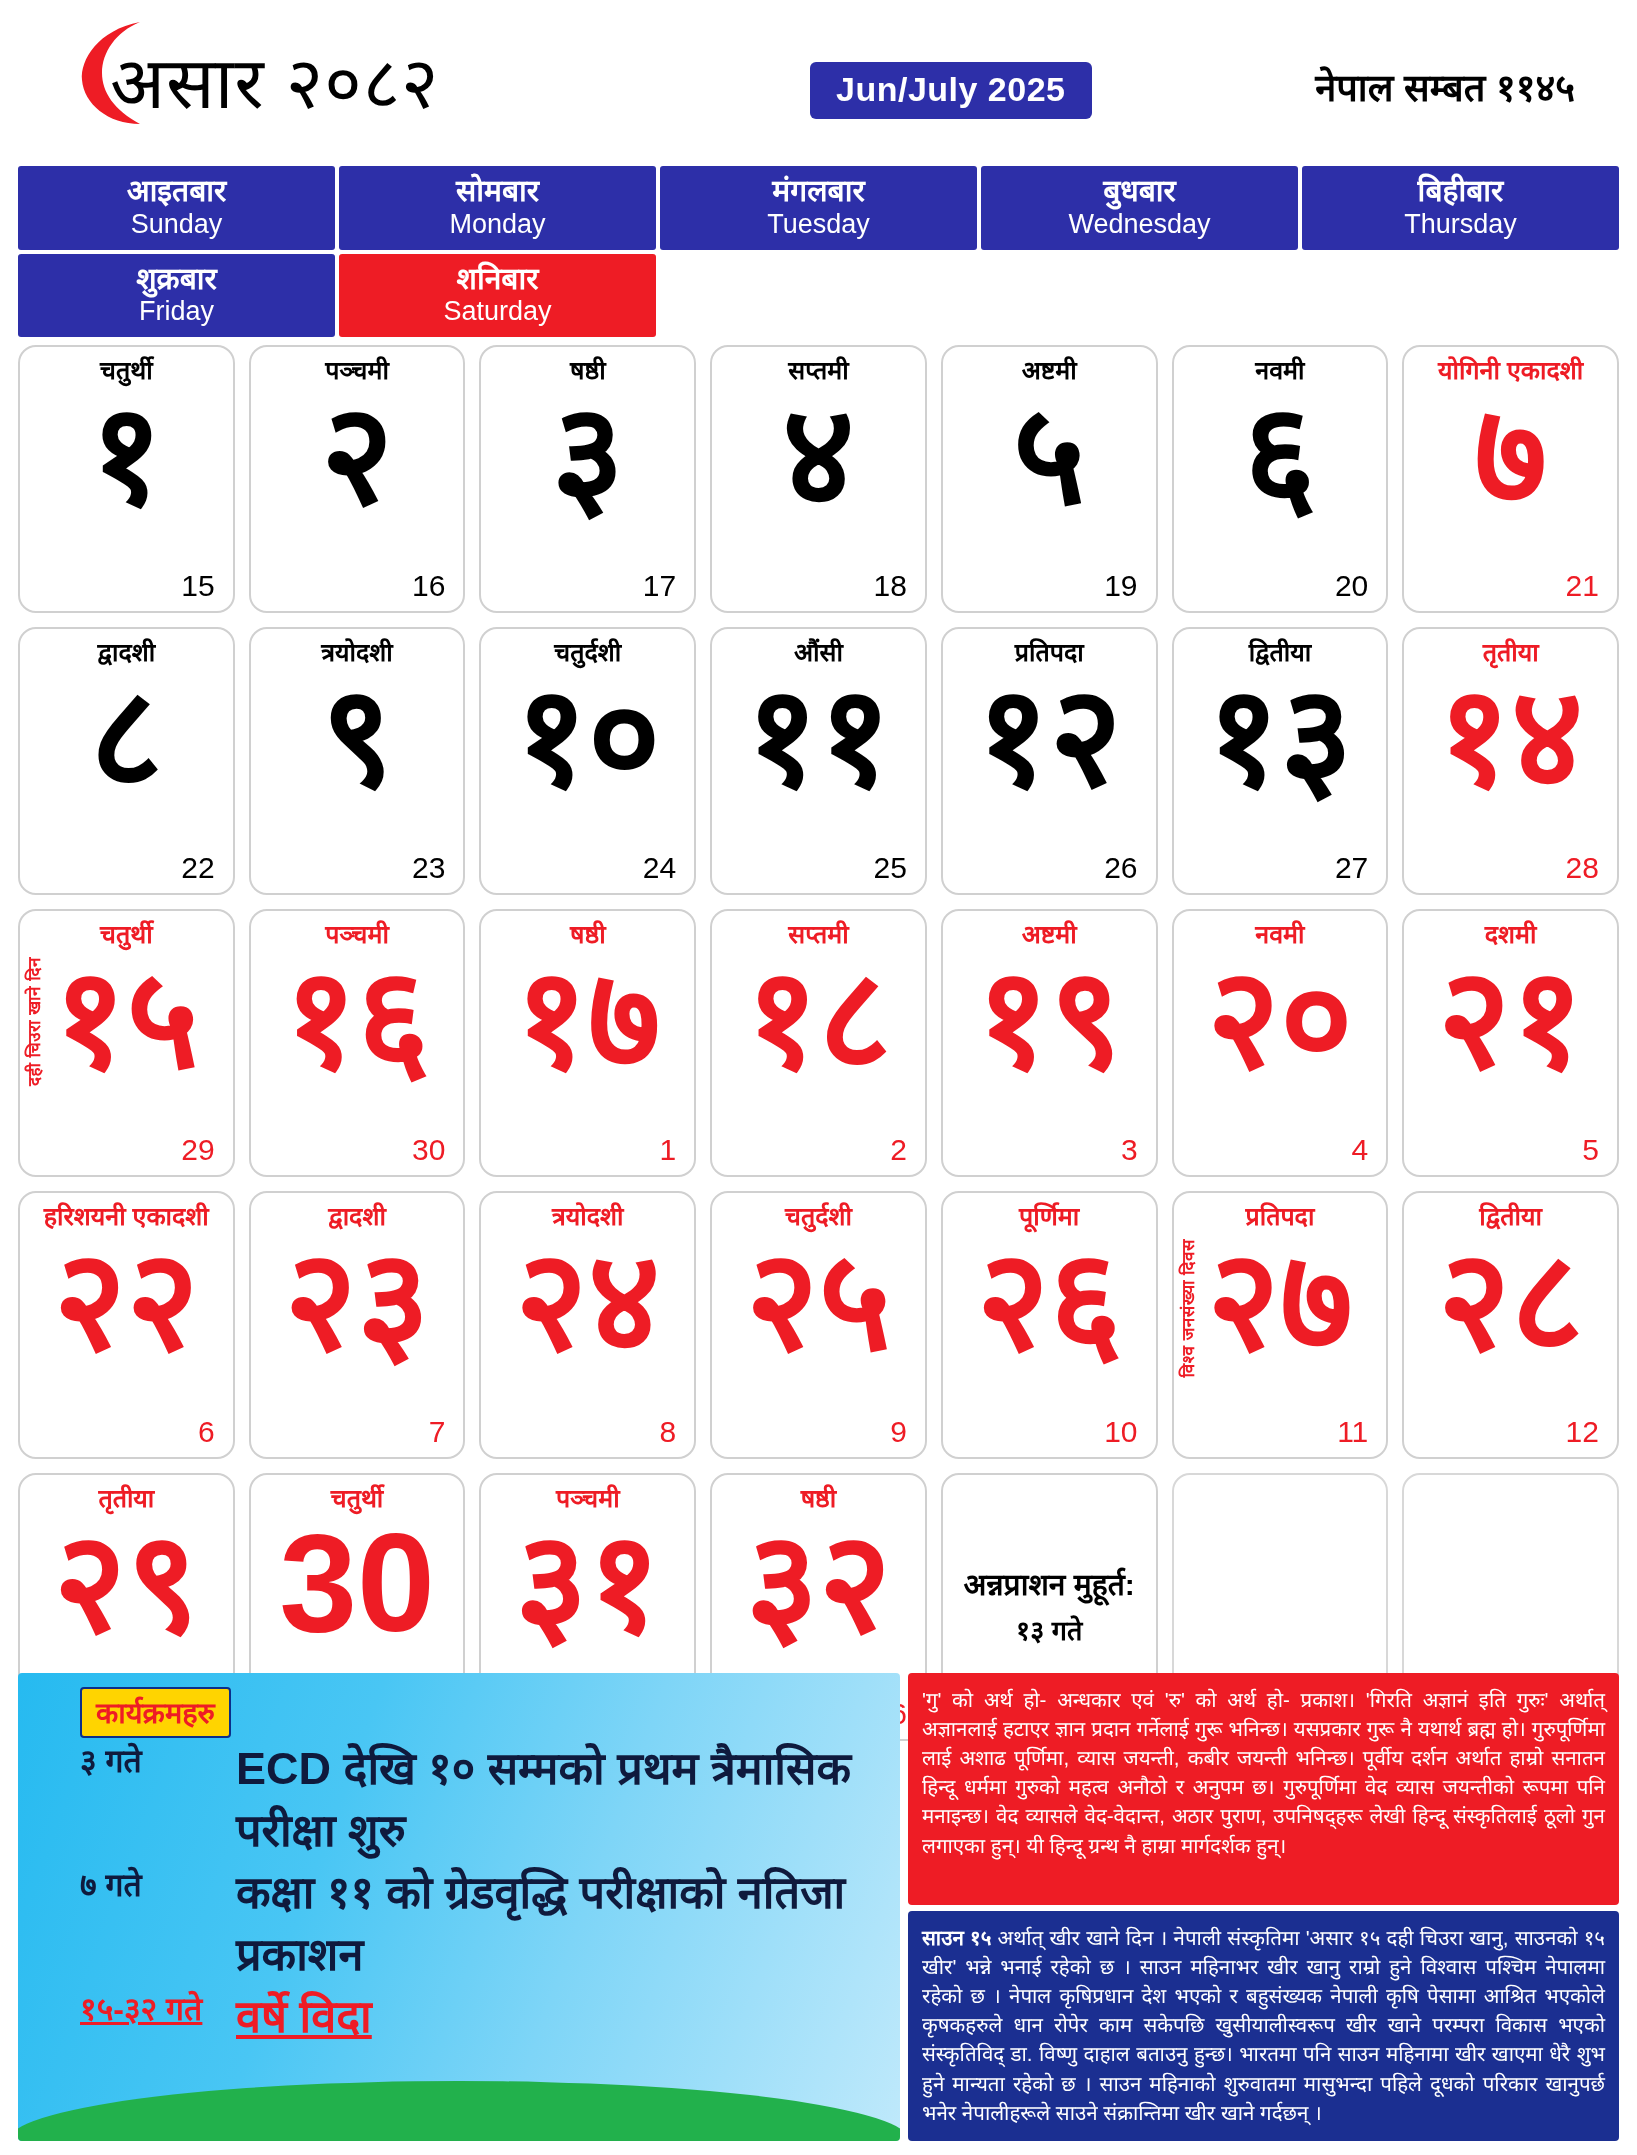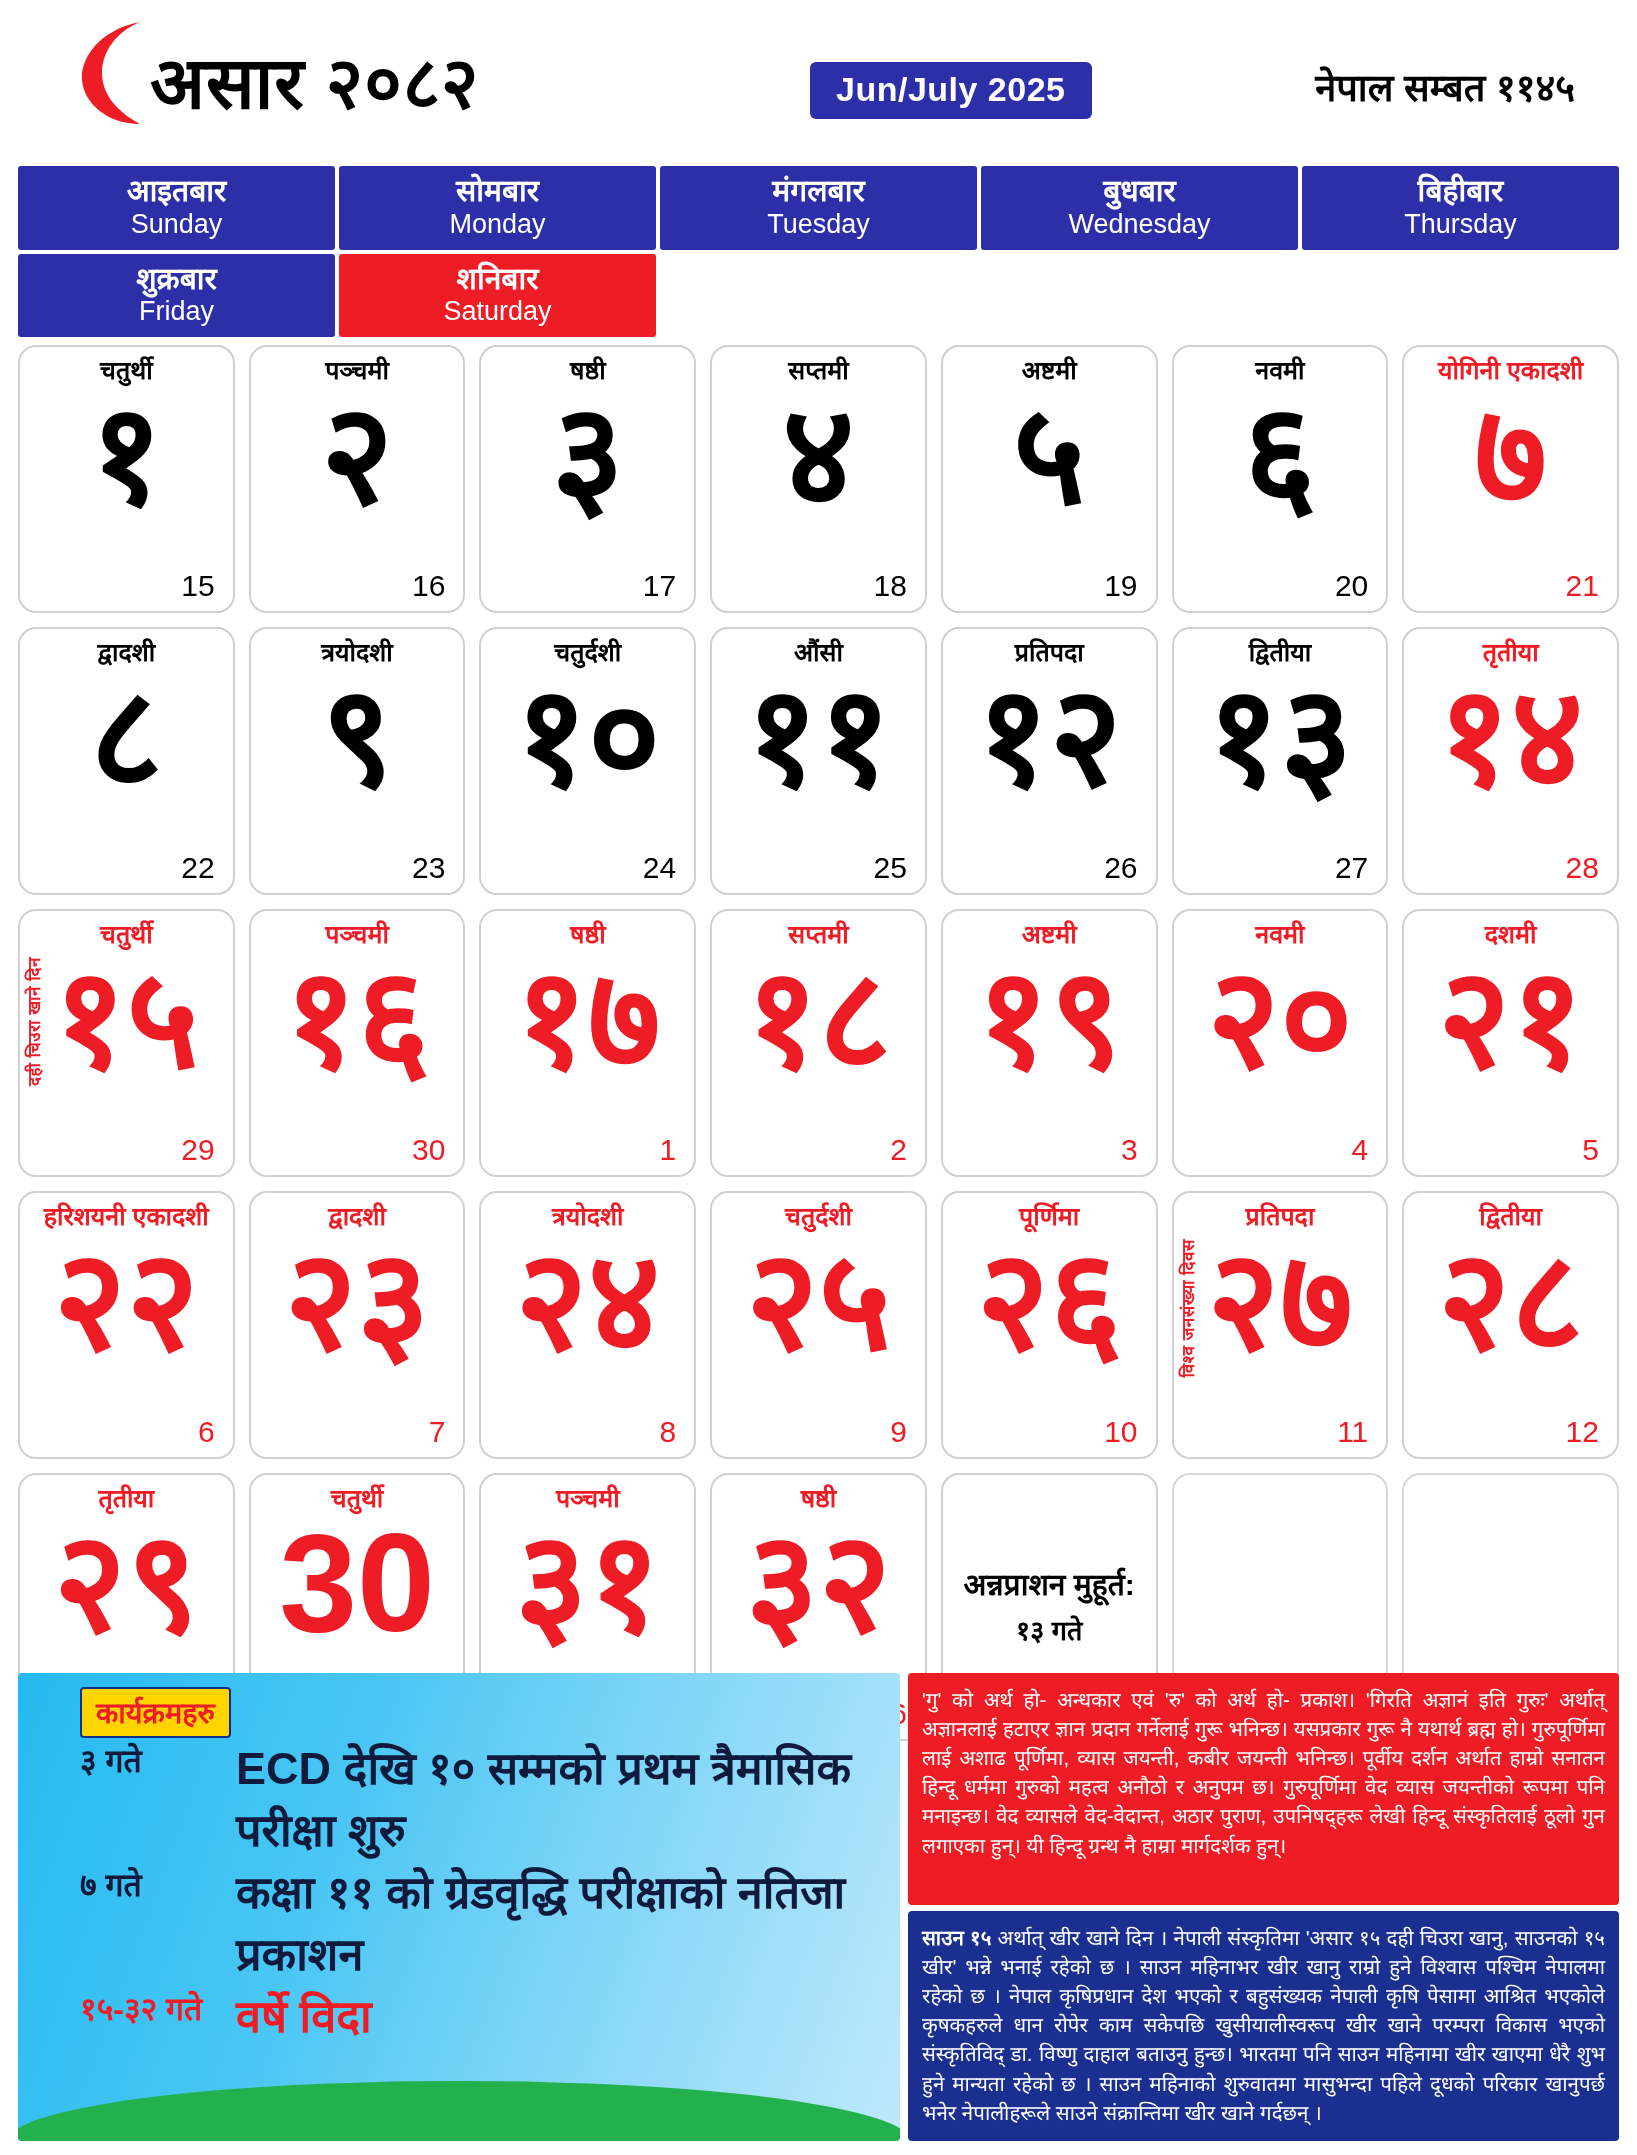--- a/index.html
+++ b/index.html
@@ -24,23 +24,23 @@
   }
   .moon-logo {
     position: absolute;
     left: 78px;
     top: 18px;
     width: 78px;
     height: 110px;
   }
   .moon-logo svg { display: block; }
   .month-title {
-    margin-left: 110px;
+    margin-left: 70px;
     font-size: 72px;
-    font-weight: bold;
+    font-weight: normal;
     color: #000000;
     letter-spacing: 1px;
     white-space: nowrap;
   }
   .greg-badge {
     position: absolute;
     left: 810px;
     top: 62px;
     background: #2d2fa8;
     color: #ffffff;
@@ -217,21 +217,21 @@
     flex: none;
     font-size: 32px;
     font-weight: bold;
     padding-left: 44px;
   }
   .event-text {
     font-size: 45px;
     font-weight: bold;
     line-height: 1.38;
   }
-  .event-row.red .event-date, .event-row.red .event-text { color: #ee1c25; }
+  .event-row.red .event-date, .event-row.red .event-text { color: #ee1c25; text-decoration: underline; }
 
   .articles { flex: 1; display: flex; flex-direction: column; gap: 6px; }
   .article {
     color: #ffffff;
     font-size: 20.5px;
     line-height: 1.42;
     text-align: justify;
     padding: 12px 14px;
     border-radius: 4px;
   }

